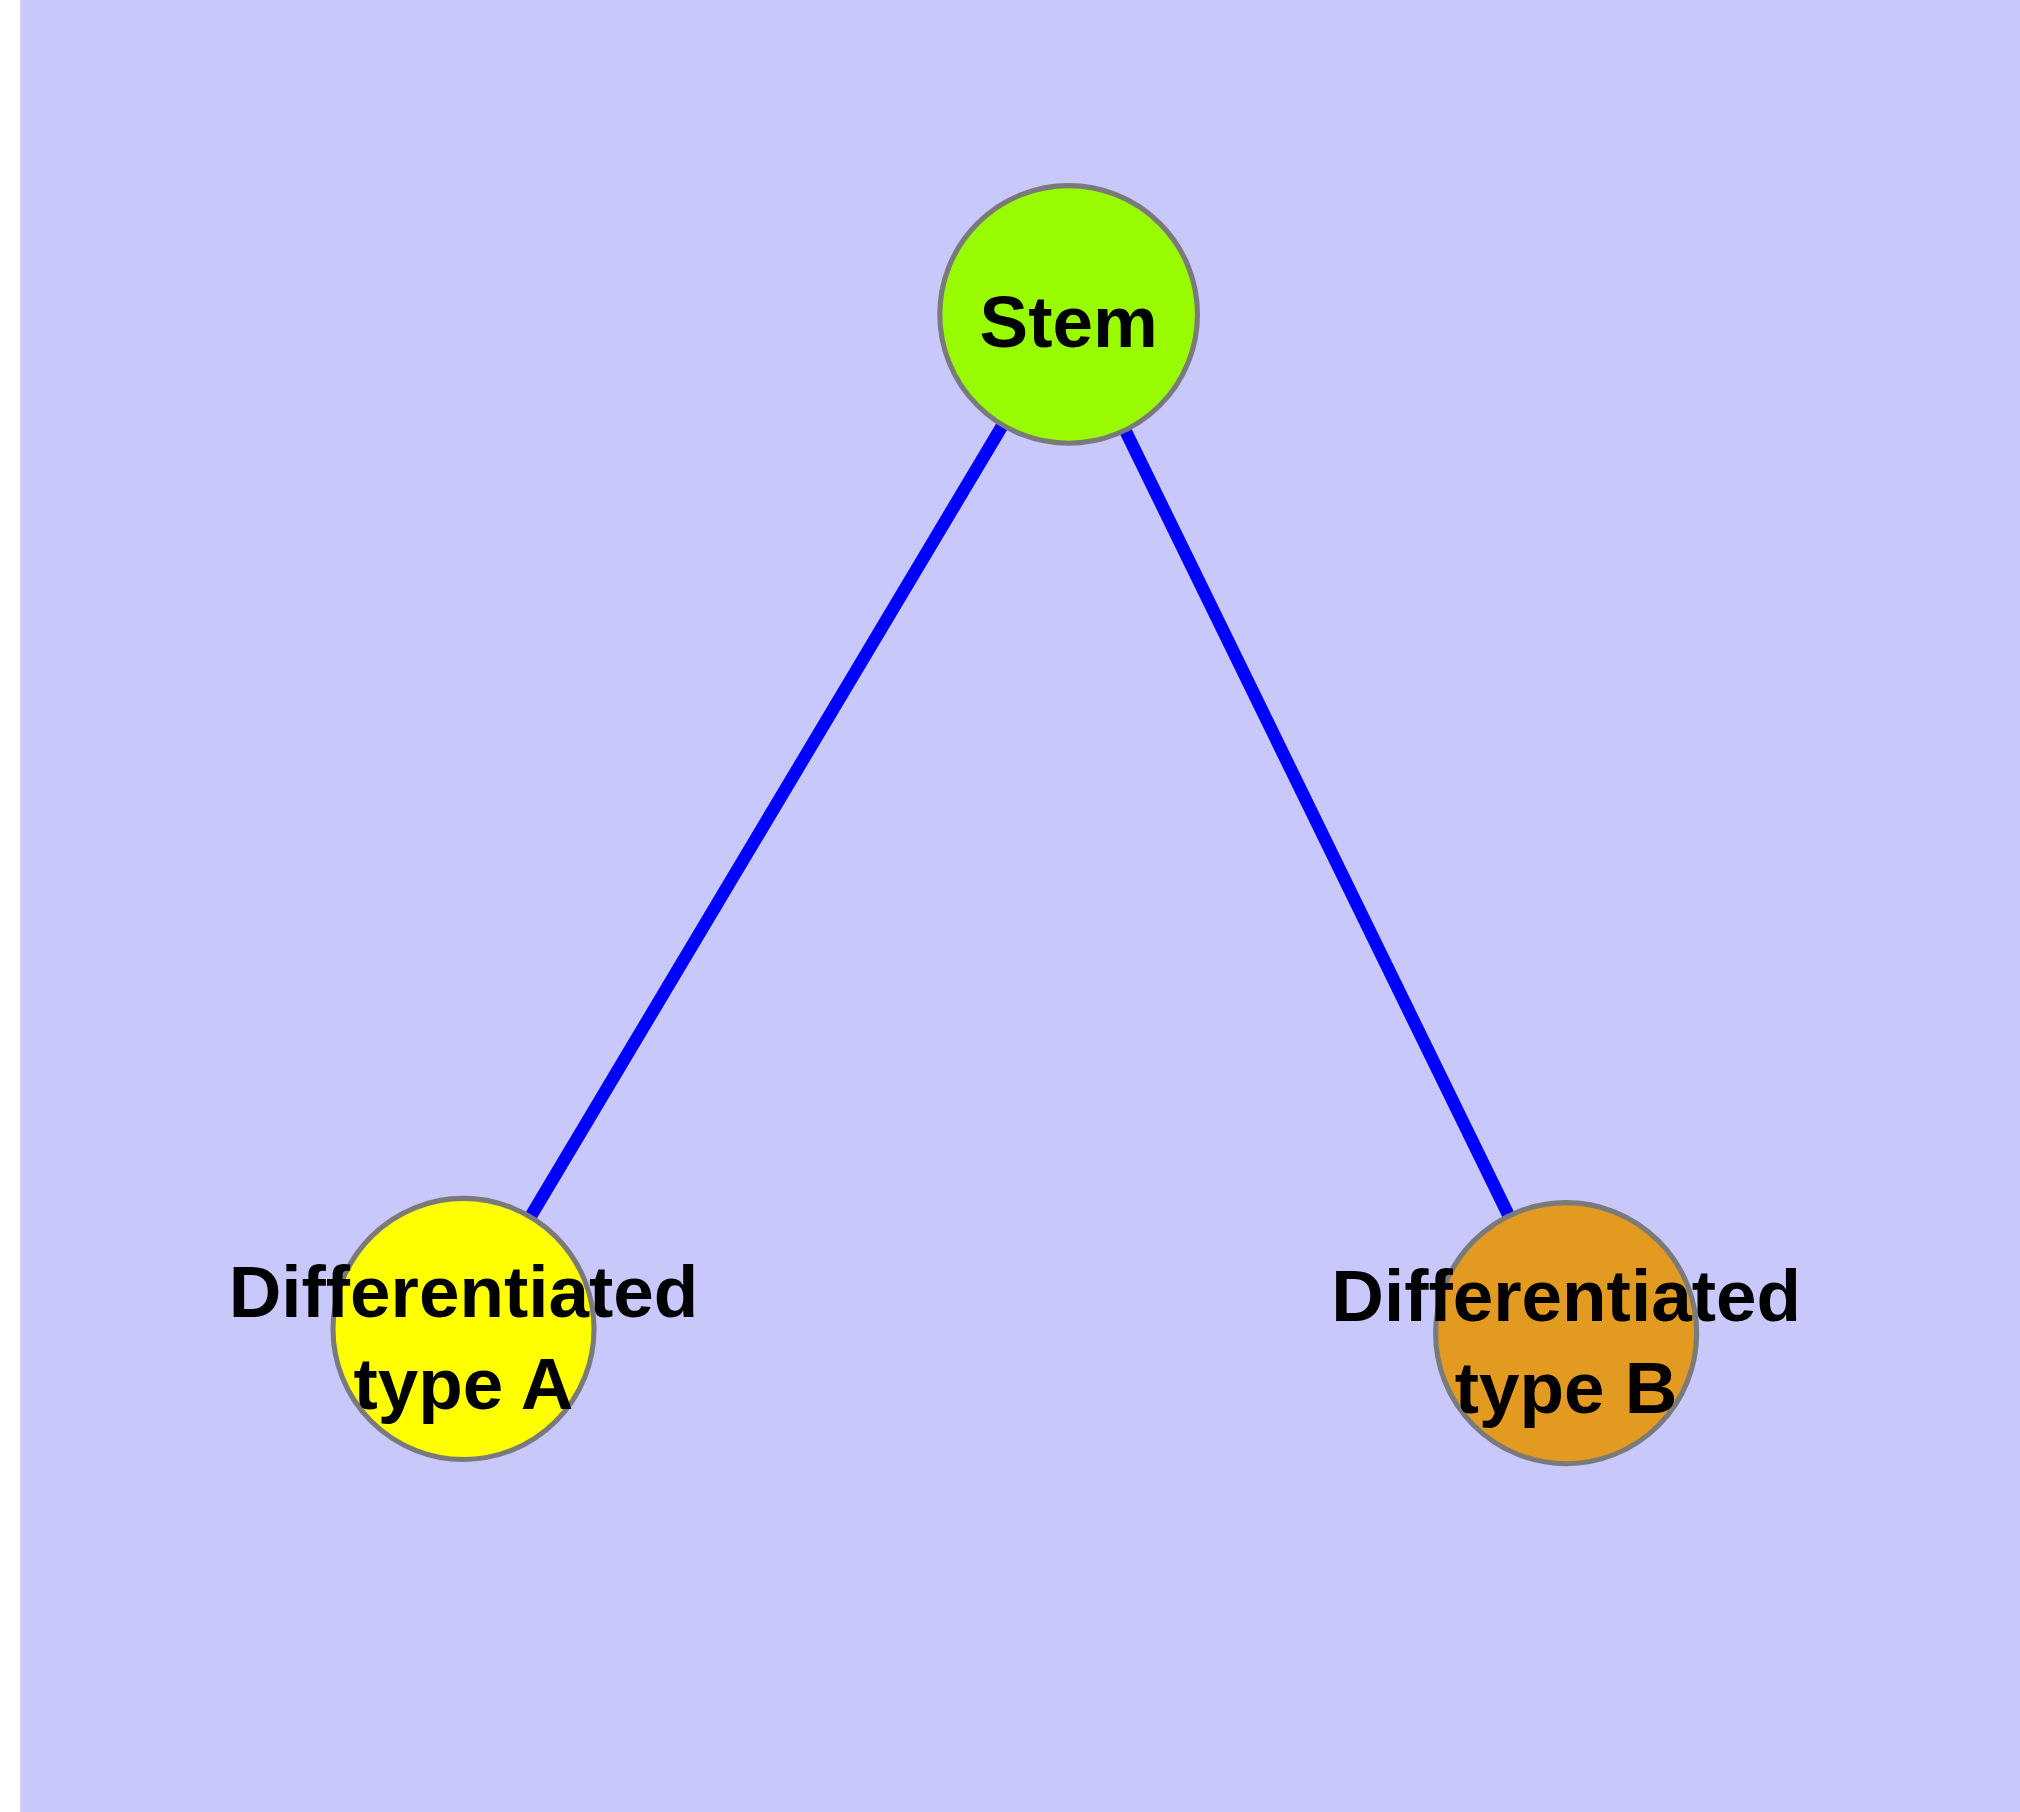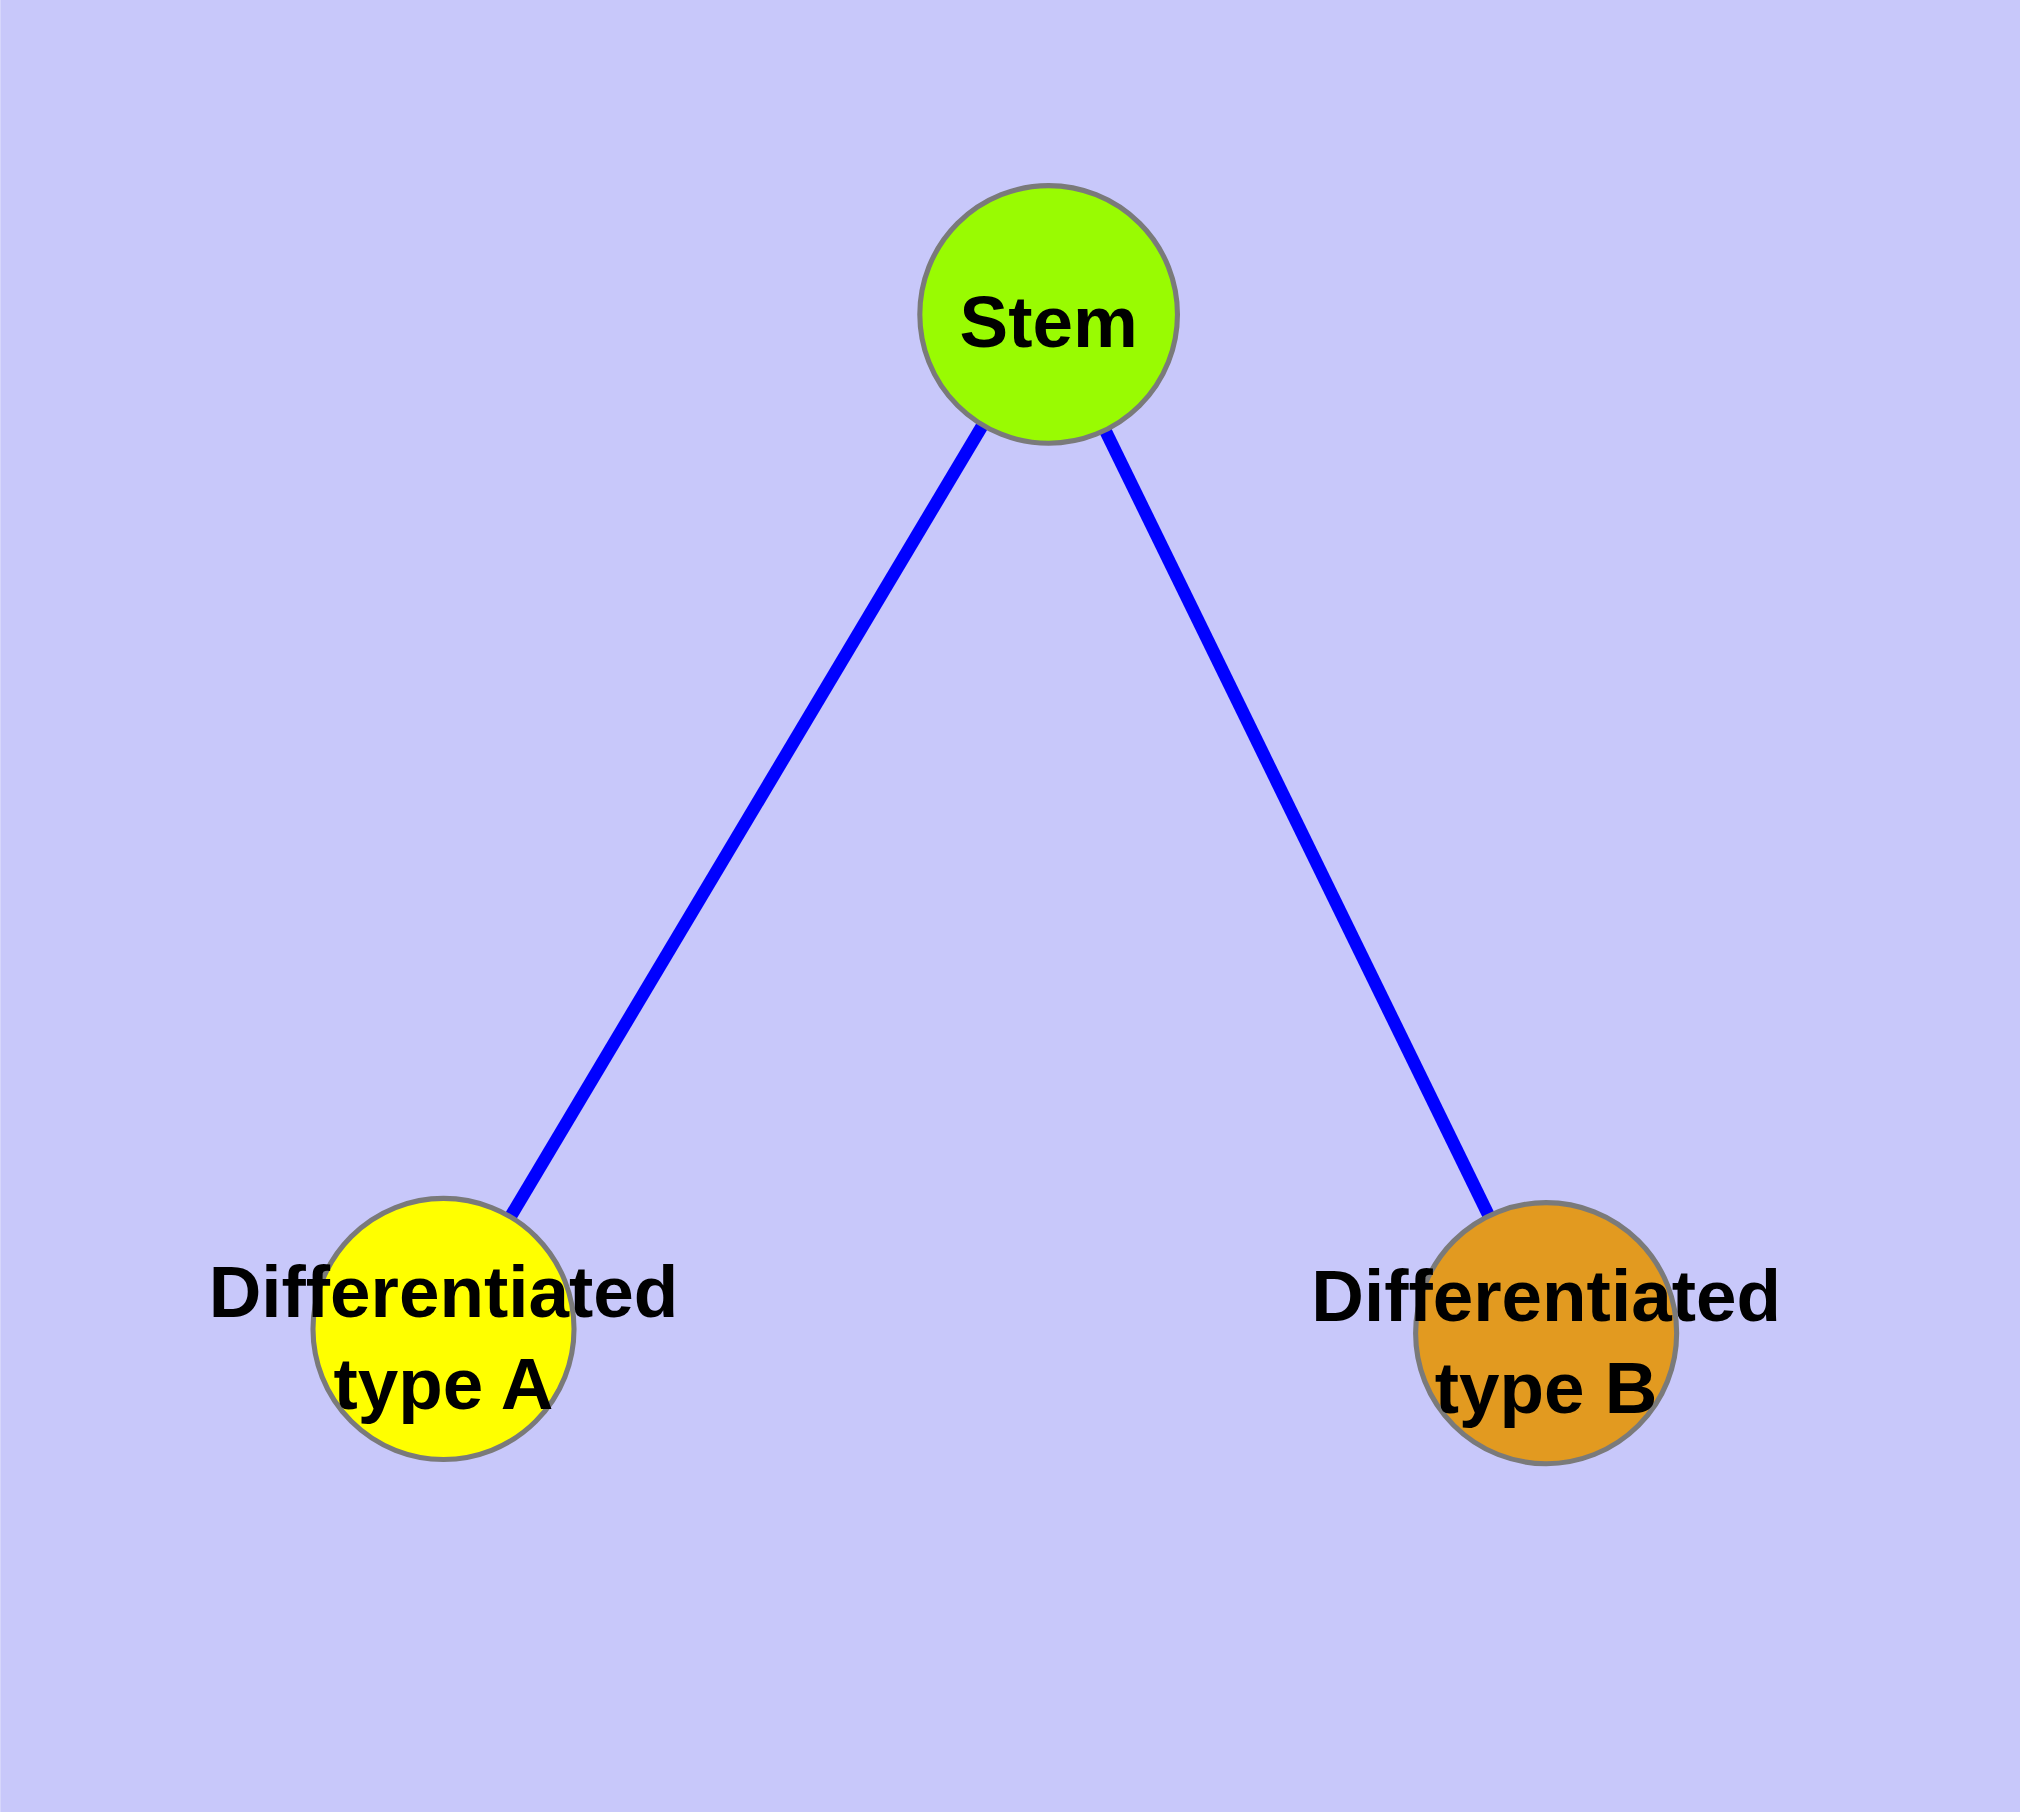--- a/index.html
+++ b/index.html
@@ -7,20 +7,21 @@
     padding: 0;
     width: 2021px;
     height: 1812px;
     overflow: hidden;
     font-family: "Liberation Sans", sans-serif;
   }
   #diagram-root {
     position: relative;
     width: 1634px;
     height: 1812px;
+    margin-left: 20px;
   }
   svg {
     display: block;
     width: 2021px;
     height: 1812px;
   }
   .edge-line {
     stroke-width: 15px;
     fill: none;
   }

